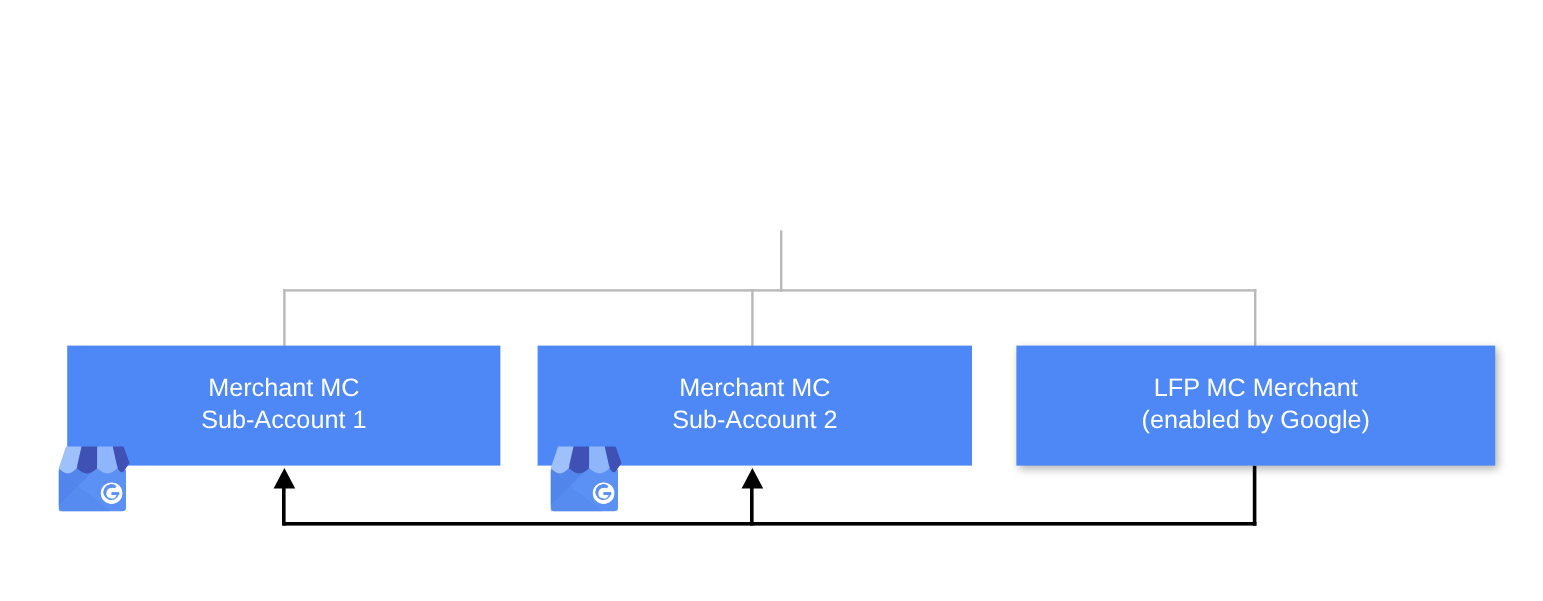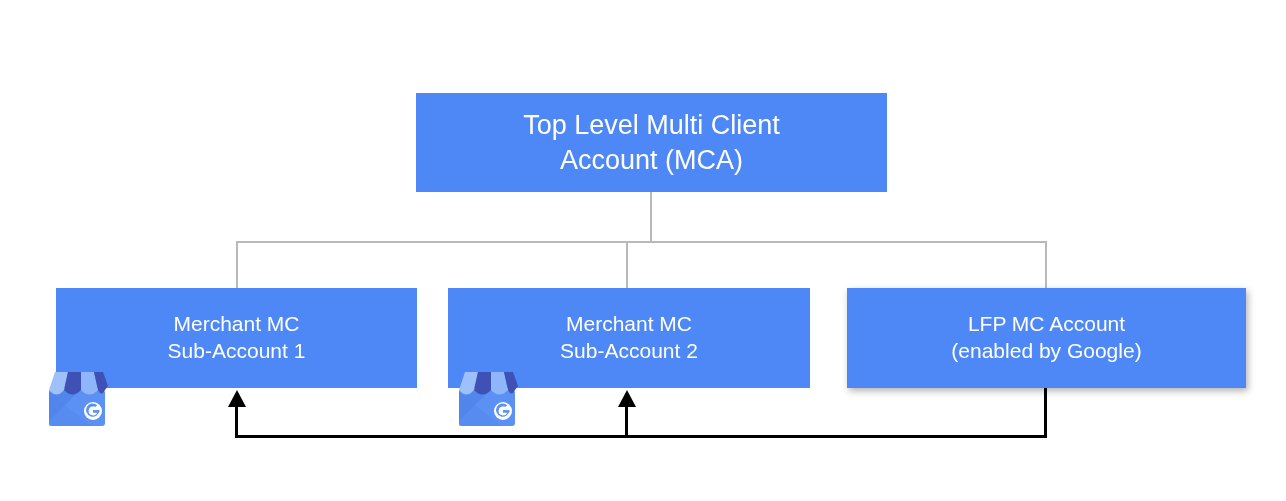--- a/index.html
+++ b/index.html
@@ -125,37 +125,33 @@
   <div class="conn-gray conn-v" id="conn-branch-2"></div>
   <div class="conn-gray conn-v" id="conn-branch-3"></div>
 
   <div class="conn-black" id="fb-bus"></div>
   <div class="conn-black" id="fb-riser-lfp"></div>
   <div class="conn-black" id="fb-riser-1"></div>
   <div class="conn-black" id="fb-riser-2"></div>
   <div class="arrowhead" id="arrowhead-1"></div>
   <div class="arrowhead" id="arrowhead-2"></div>
 
-  <div class="node" id="node-top">
-    <span class="node-label">Top Level Multi Client
-Account (MCA)</span>
-  </div>
 
   <div class="node" id="node-sub1">
     <span class="node-label">Merchant MC
 Sub-Account 1</span>
   </div>
 
   <div class="node" id="node-sub2">
     <span class="node-label">Merchant MC
 Sub-Account 2</span>
   </div>
 
   <div class="node" id="node-lfp">
-    <span class="node-label">LFP MC Account
+    <span class="node-label">LFP MC Merchant
 (enabled by Google)</span>
   </div>
 
   <div class="gmb-icon" id="gmb-icon-1">
     <svg viewBox="0 0 74 62" width="74" height="62" xmlns="http://www.w3.org/2000/svg">
       <defs>
         <linearGradient id="gmbShade1" x1="0" y1="0" x2="1" y2="1">
           <stop offset="0%" stop-color="#3f6fd8"></stop>
           <stop offset="55%" stop-color="#5b90f5"></stop>
           <stop offset="100%" stop-color="#5b90f5"></stop>

